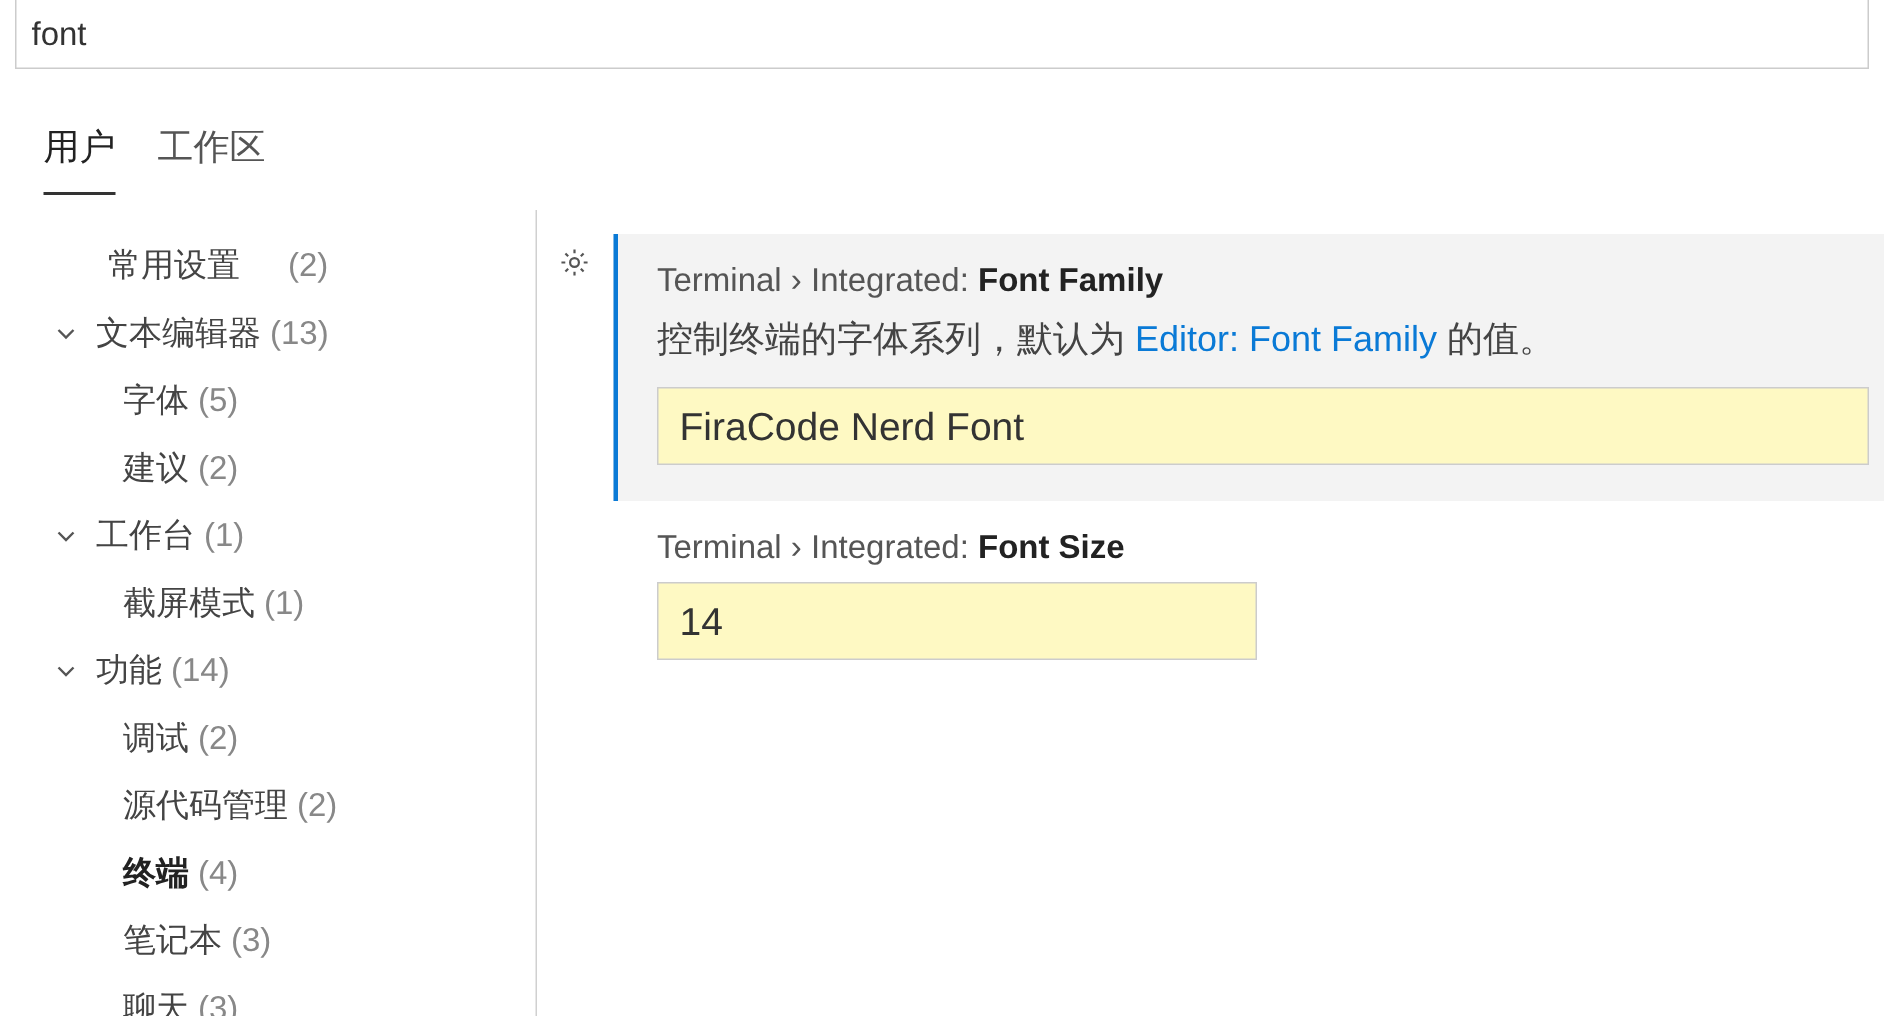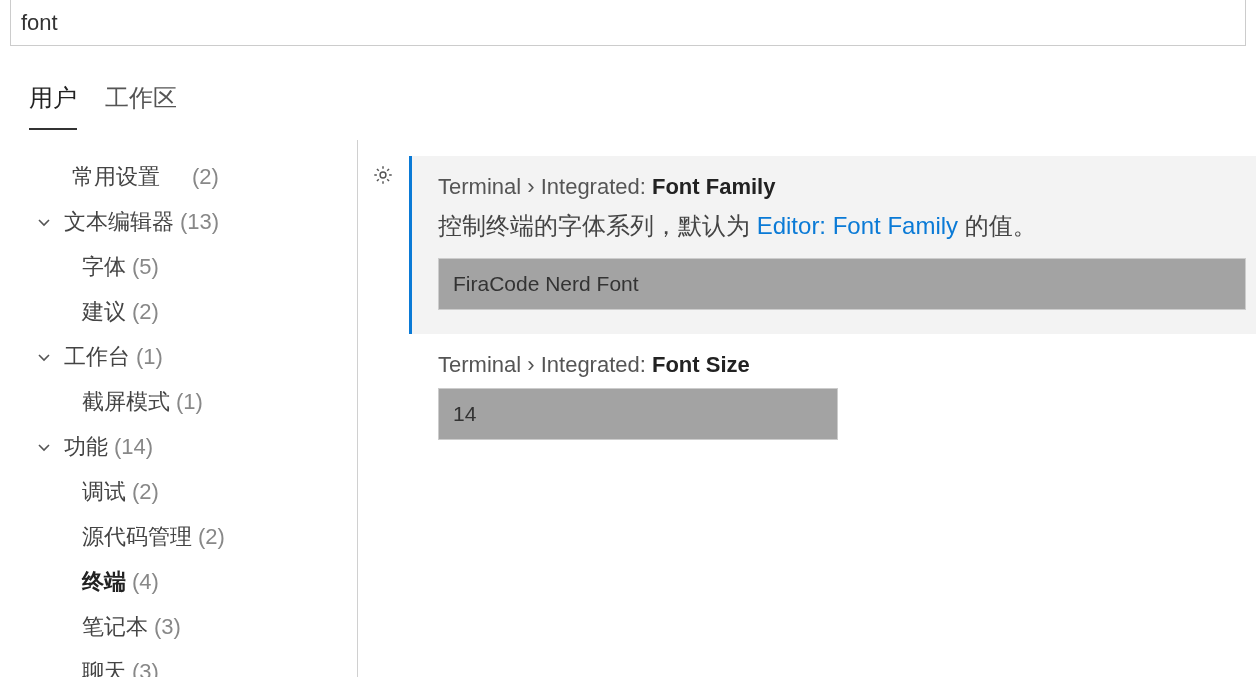--- a/index.html
+++ b/index.html
@@ -112,22 +112,22 @@
   .setting-desc {
     font-size: 24px;
     color: #444;
     margin-bottom: 16px;
   }
   .setting-desc .link { color: #0a7ad6; cursor: pointer; }
   .setting-input {
     width: 100%;
     height: 52px;
     border: 1px solid #ccc;
-    background: #a3a3a3;
-    font-size: 21px;
+    background: #fef9c3;
+    font-size: 26px;
     padding: 6px 14px;
     color: #333;
     outline: none;
   }
   .setting-input.narrow { width: 400px; }
 </style>
 </head>
 <body>
 
 <div class="search-wrap">

